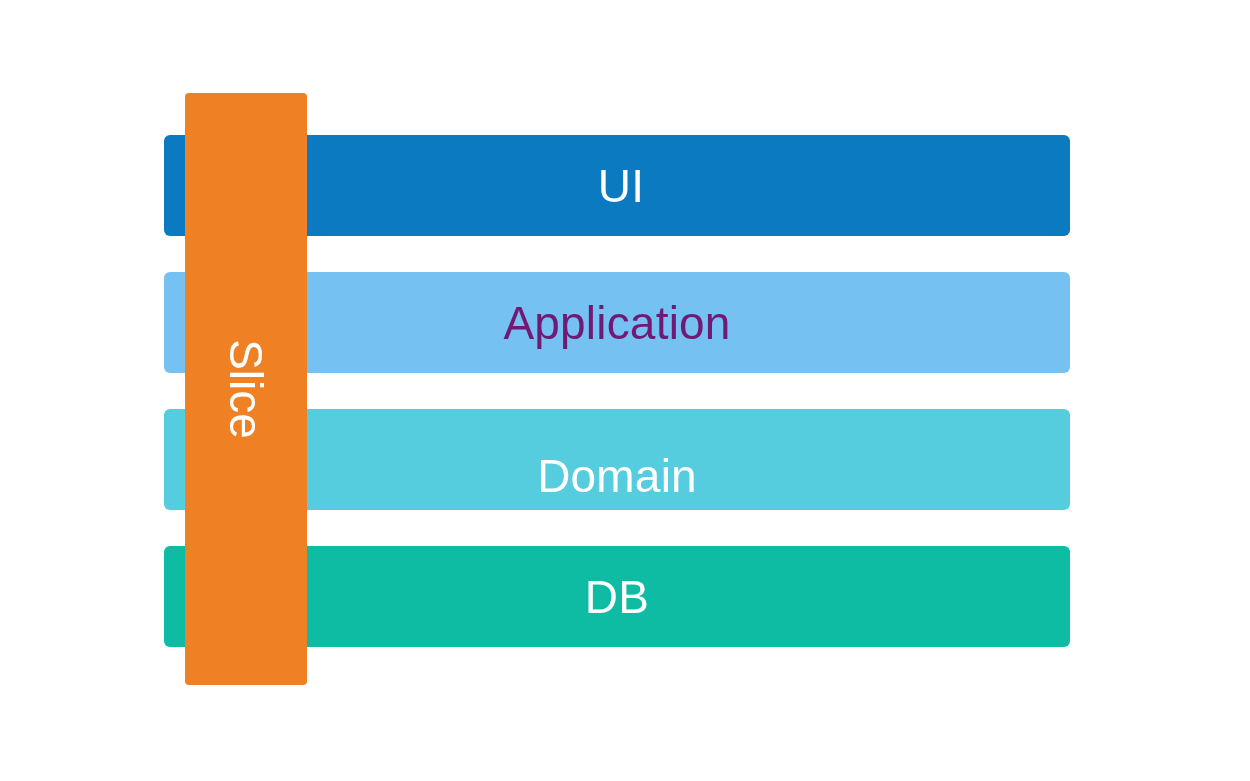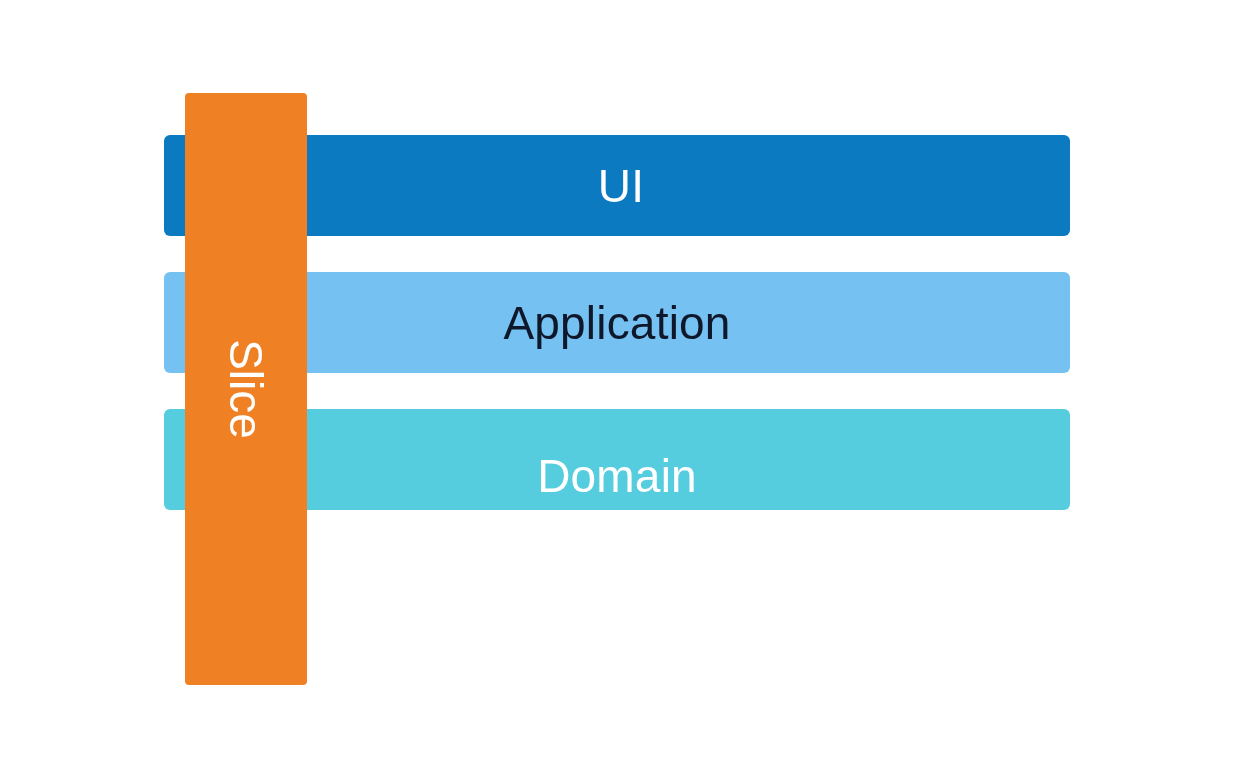--- a/index.html
+++ b/index.html
@@ -80,25 +80,28 @@
 </head>
 <body>
 
 <div id="diagram-canvas" style="width: 1250px; height: 781px; background-color: rgb(255, 255, 255);">
 
   <div class="layer-bar layer-ui" style="background-color: rgb(11, 122, 192); padding-left: 8px;">
     <span class="layer-bar-label" style="color: rgb(255, 255, 255);">UI</span>
   </div>
 
   <div class="layer-bar layer-application" style="background-color: rgb(117, 193, 242);">
-    <span class="layer-bar-label" style="color: #0f172a;">Application</span>
+    <span class="layer-bar-label" style="color: #701a75;">Application</span>
   </div>
 
   <div class="layer-bar layer-domain" style="background-color: rgb(85, 205, 222);">
     <span class="layer-bar-label" style="color: rgb(255, 255, 255); margin-top: 32px;">Domain</span>
   </div>
 
+  <div class="layer-bar layer-db" style="background-color: rgb(13, 188, 162);">
+    <span class="layer-bar-label" style="color: rgb(255, 255, 255);">DB</span>
+  </div>
 
   <div id="slice-bar" style="background-color: rgb(239, 128, 35);">
     <span id="slice-bar-label" style="color: rgb(255, 255, 255); transform: rotate(90deg);">Slice</span>
   </div>
 
 </div>
 
 </body></html>

